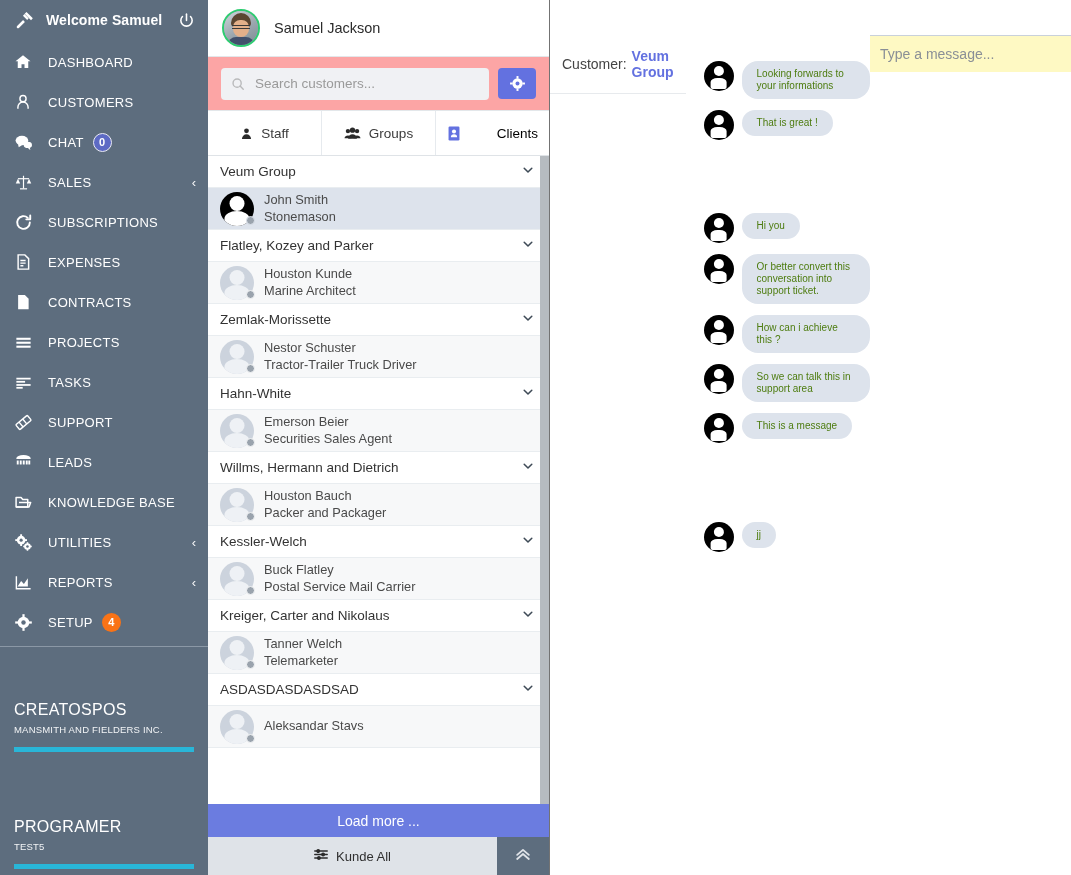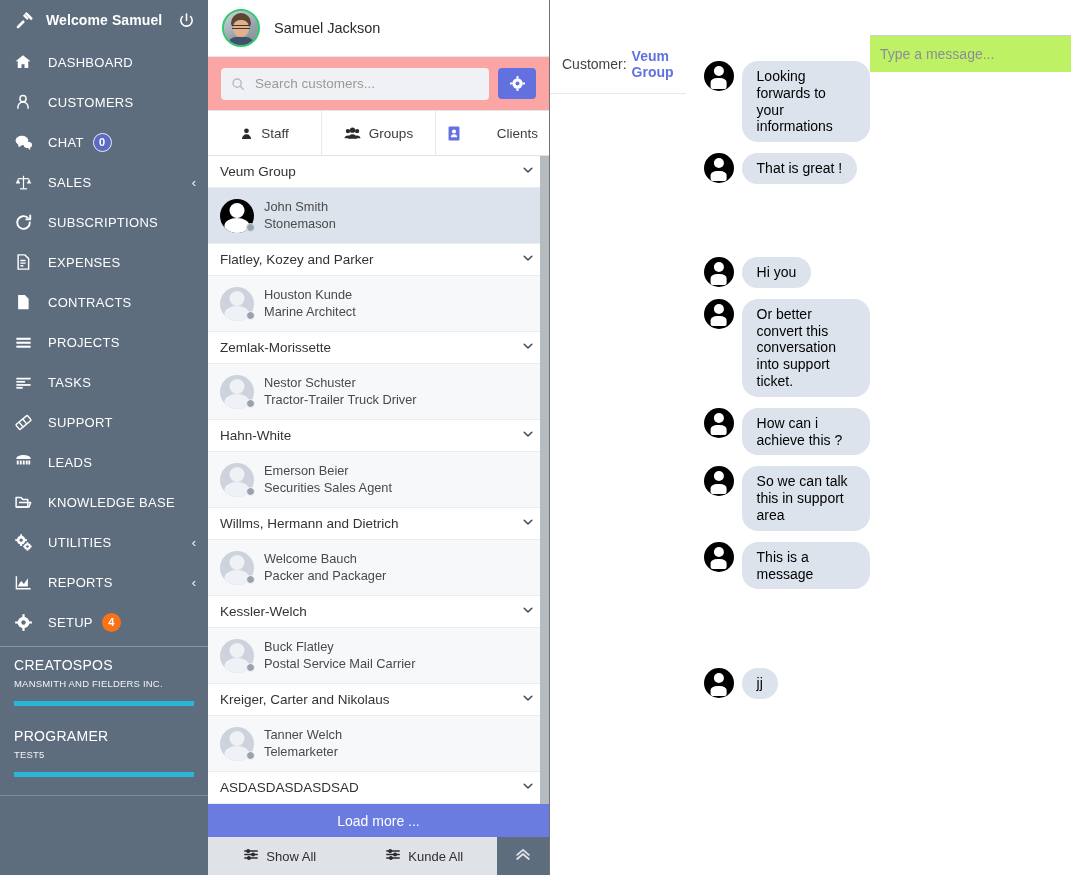--- a/index.html
+++ b/index.html
@@ -39,21 +39,21 @@
     display:inline-flex; align-items:center; justify-content:center;
     font-size:11px; font-weight:bold; color:#fff; padding:0 4px;
   }
   .badge-indigo { background:#5d6ac4; border:1.5px solid #eaeaf5; }
   .badge-orange { background:#f97316; }
   .sb-caret { margin-left:auto; font-size:13px; opacity:.95; }
 
   .sb-divider { height:1px; background:#8b98a6; margin:4px 0 0 0; }
 
   .sb-proj { padding:10px 14px 4px 14px; }
-  .sb-proj-title { font-size:14px; letter-spacing:.3px; font-weight:normal; }
+  .sb-proj-title { font-size:16px; letter-spacing:.3px; font-weight:normal;margin-top:44px; }
   .sb-proj-sub { font-size:9.5px; letter-spacing:.2px; margin-top:5px; color:#f2f4f6; }
   .sb-bar { height:5px; background:#29b6d8; margin-top:12px; width:100%; }
 
   .sb-bottom-line { height:1px; background:#7d8b99; margin-top:14px; }
 
   
   .cpanel {
     width:342px; flex:0 0 342px; height:875px; background:#fff;
     border-right:1px solid #737373; position:relative; display:flex; flex-direction:column;
   }
@@ -92,33 +92,33 @@
     display:flex; align-items:center; justify-content:center; cursor:pointer; flex:0 0 38px;
   }
 
   .cp-tabs { height:45px; display:flex; flex:0 0 45px; border-bottom:1px solid #dfe3e7; }
   .cp-tab {
     flex:1; display:flex; align-items:center; justify-content:center; gap:8px;
     font-size:13.5px; color:#3b3b3b; cursor:pointer; border-right:1px solid #e6eaee;
     background:#fff;
   }
   .cp-tab:last-child { border-right:none; }
-  .cp-tab.active { color:#404040;gap:36px; }
+  .cp-tab.active { color:#000000;gap:36px; }
   .cp-tab .ti { display:flex; align-items:center; }
 
   .cp-list { flex:1; overflow:hidden; position:relative; background:#fff; }
   .cp-scroll { position:absolute; inset:0; overflow:hidden; }
   .grp {
     height:32px; display:flex; align-items:center; justify-content:space-between;
     padding:0 14px 0 12px; font-size:13.5px; color:#333; background:#fff;
     border-bottom:1px solid #e9edf0; cursor:pointer;
   }
   .grp .chev { color:#3e4a56; font-size:13px; }
   .person {
-    height:56px; display:flex; align-items:center; padding:0 12px;
+    height:42px; display:flex; align-items:center; padding:0 12px;
     background:#f7f8f9; border-bottom:1px solid #e9edf0; cursor:pointer;
   }
   .person.sel { background:#dde3ec; }
   .p-av { width:34px; height:34px; border-radius:50%; flex:0 0 34px; position:relative; overflow:visible; }
   .p-av .disc { position:absolute; inset:0; border-radius:50%; background:#ccd3dd; overflow:hidden;}
   .p-av .dh { position:absolute; left:50%; top:14%; transform:translateX(-50%); width:44%; height:44%; border-radius:50%; background:#eef1f5;}
   .p-av .db { position:absolute; left:50%; bottom:-4%; transform:translateX(-50%); width:74%; height:48%; border-radius:50% 50% 0 0; background:#eef1f5;}
   .p-av.dark .disc { background:#000; }
   .p-av.dark .dh, .p-av.dark .db { background:#fff; }
   .p-dot {
@@ -160,28 +160,28 @@
     border-bottom:1px solid #e7eaed; font-size:14px; color:#444;
   }
   .chat-head .cust-link { color:#6371e0; font-weight:bold; margin-left:5px; cursor:pointer; }
 
   .chat-body { flex:1; position:relative; overflow:hidden; padding:26px 0 0 0; }
   .msg { display:flex; align-items:flex-start; padding:0 0 0 18px; margin-bottom:11px; }
   .m-av { width:30px; height:30px; border-radius:50%; flex:0 0 30px; background:#000; position:relative; overflow:hidden; }
   .m-av .h { position:absolute; left:50%; top:16%; transform:translateX(-50%); width:34%; height:34%; border-radius:50%; background:#fff; }
   .m-av .b { position:absolute; left:50%; bottom:8%; transform:translateX(-50%); width:56%; height:34%; border-radius:40% 40% 2px 2px; background:#fff; }
   .bub {
-    margin-left:8px; background:#dde3ec; color:#000000; font-size:14px;
+    margin-left:8px; background:#dde3ec; color:#4d7c0f; font-size:10px;
     border-radius:16px; padding:7px 15px; max-width:420px; line-height:1.2;
   }
   .sp-gap { height:62px; }
   .sp-gap2 { height:68px; }
 
   .chat-input {
-    height:37px; flex:0 0 37px; background:#bef264; display:flex; align-items:center;
+    height:37px; flex:0 0 37px; background:#fef9c3; display:flex; align-items:center;
     padding:0 10px; border-top:1px solid #c9d1db;
   }
   .chat-input input {
     flex:1; border:0; outline:0; background:transparent; font-size:14px; color:#444;
     font-family:"Liberation Sans", sans-serif;
   }
   .chat-input input::placeholder { color:#8a8f96; }
 </style>
 </head>
 <body>
@@ -565,21 +565,21 @@
           </div>
           <div class="person">
             <div class="p-av">
               <span class="disc">
                 <span class="dh"></span>
                 <span class="db"></span>
               </span>
               <span class="p-dot"></span>
             </div>
             <div class="p-txt">
-              <div class="p-name">Welcome Bauch</div>
+              <div class="p-name">Houston Bauch</div>
               <div class="p-role">Packer and Packager</div>
             </div>
           </div>
           <div class="grp">
             <span>Kessler-Welch</span>
             <span class="chev"><svg width="14" height="14" viewBox="0 0 24 24" fill="none" stroke="#3e4a56" stroke-width="2.6" stroke-linecap="round" stroke-linejoin="round">
                 <path d="M5.5 9l6.5 6.5L18.5 9"></path>
               </svg></span>
           </div>
           <div class="person">
@@ -635,31 +635,20 @@
           </div>
         </div>
 
       <div class="cp-vscroll">
         <div class="cp-vthumb"></div>
       </div>
 
       <div class="cp-loadmore">Load more ...</div>
 
       <div class="cp-foot">
-        <div class="cp-foot-btn">
-          <span>
-            <svg width="14" height="13" viewBox="0 0 20 18" fill="none" stroke="#2b2b2b" stroke-width="1.8" stroke-linecap="round">
-              <path d="M1 4h18M1 9h18M1 14h18"></path>
-              <circle cx="6" cy="4" r="1.9" fill="#2b2b2b"></circle>
-                <circle cx="13" cy="9" r="1.9" fill="#2b2b2b"></circle>
-                <circle cx="7" cy="14" r="1.9" fill="#2b2b2b"></circle>
-            </svg>
-          </span>
-          <span>Show All</span>
-        </div>
         <div class="cp-foot-btn">
           <span>
             <svg width="14" height="13" viewBox="0 0 20 18" fill="none" stroke="#2b2b2b" stroke-width="1.8" stroke-linecap="round">
               <path d="M1 4h18M1 9h18M1 14h18"></path>
               <circle cx="6" cy="4" r="1.9" fill="#2b2b2b"></circle>
                 <circle cx="13" cy="9" r="1.9" fill="#2b2b2b"></circle>
                 <circle cx="7" cy="14" r="1.9" fill="#2b2b2b"></circle>
             </svg>
           </span>
           <span>Kunde All</span>

